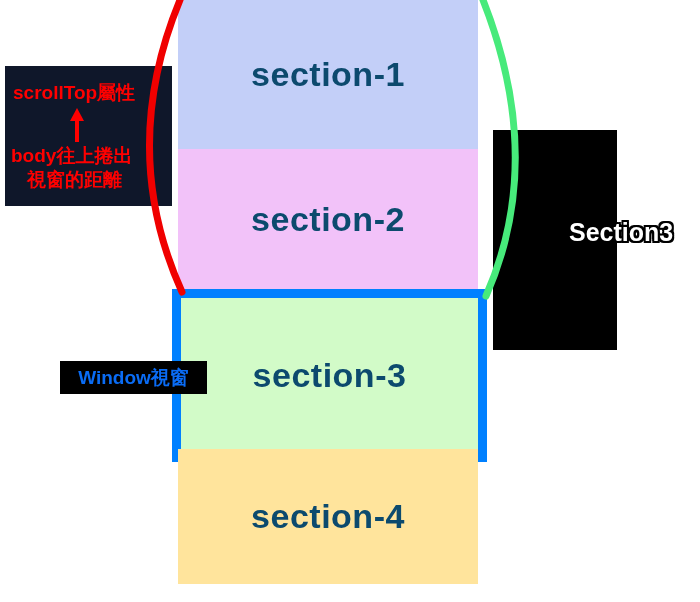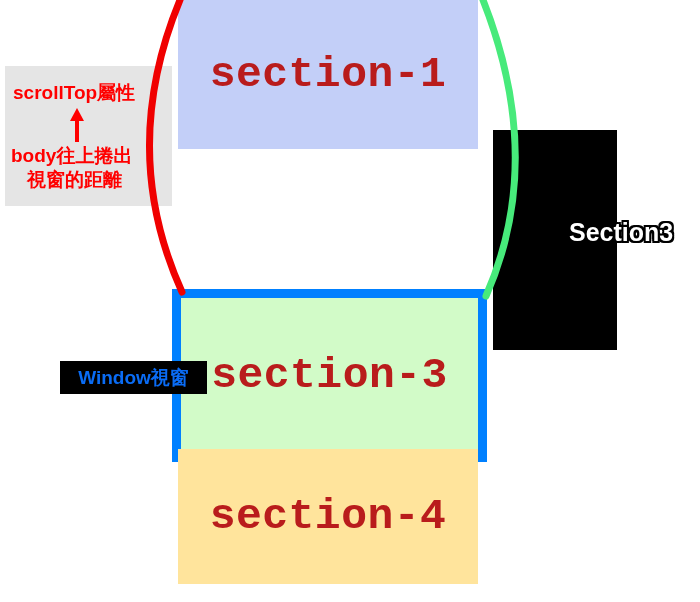--- a/index.html
+++ b/index.html
@@ -5,37 +5,37 @@
   html,body{margin:0;padding:0;background:#fff;}
   #canvas{
     position:relative;width:700px;height:602px;background:#ffffff;
     overflow:hidden;font-family:"Liberation Sans","DejaVu Sans",sans-serif;
   }
   .section{
     position:absolute;left:178px;width:300px;
     display:flex;align-items:center;justify-content:center;
   }
   .section-label{
-    font-size:43px;font-weight:600;color:#b91c1c;letter-spacing:0.5px;font-family:Liberation Mono, monospace;
+    font-size:34px;font-weight:600;color:#0c4a6e;letter-spacing:0.5px;
   }
   #section-1{top:0;height:149px;}
   #section-2{top:149px;height:140px;}
   #section-4{top:449px;height:135px;}
   #window-box{
     position:absolute;left:172px;top:289px;width:315px;height:173px;
     border:9px solid #0080FF;box-sizing:border-box;
   }
   #section-3{
     position:absolute;left:0;top:0;width:100%;height:100%;
     display:flex;align-items:center;justify-content:center;
   }
   
   #scrolltop-box{
     position:absolute;left:5px;top:66px;width:167px;height:140px;
-    background:#e5e5e5;
+    background:#0f172a;
   }
   .red-text{
     position:absolute;font-weight:bold;font-size:19px;line-height:22px;
     white-space:nowrap;
   }
   #scrolltop-line1{left:8px;top:16px;}
   #scrolltop-line2{left:6px;top:79px;}
   #scrolltop-line3{left:22px;top:103px;}
   #up-arrow{position:absolute;left:64px;top:42px;width:16px;height:36px;}
   
@@ -61,20 +61,23 @@
   }
 </style>
 </head>
 <body>
 
 <div id="canvas">
 
   <div class="section" id="section-1" style="background: rgb(195, 207, 248);">
     <span class="section-label">section-1</span>
   </div>
+  <div class="section" id="section-2" style="background: rgb(242, 194, 249);">
+    <span class="section-label">section-2</span>
+  </div>
 
   <div id="window-box">
     <div id="section-3" style="background: rgb(210, 251, 200);">
       <span class="section-label">section-3</span>
     </div>
   </div>
 
   <div class="section" id="section-4" style="background: rgb(255, 228, 156);">
     <span class="section-label">section-4</span>
   </div>

